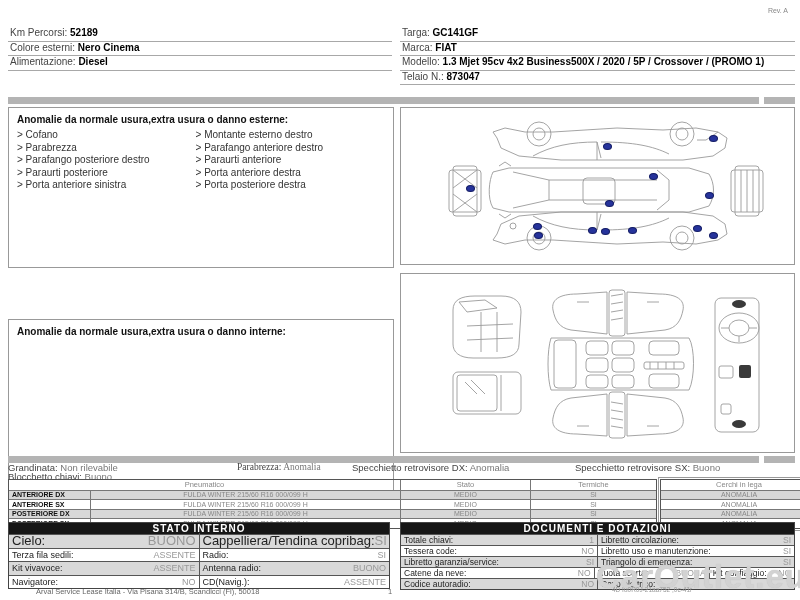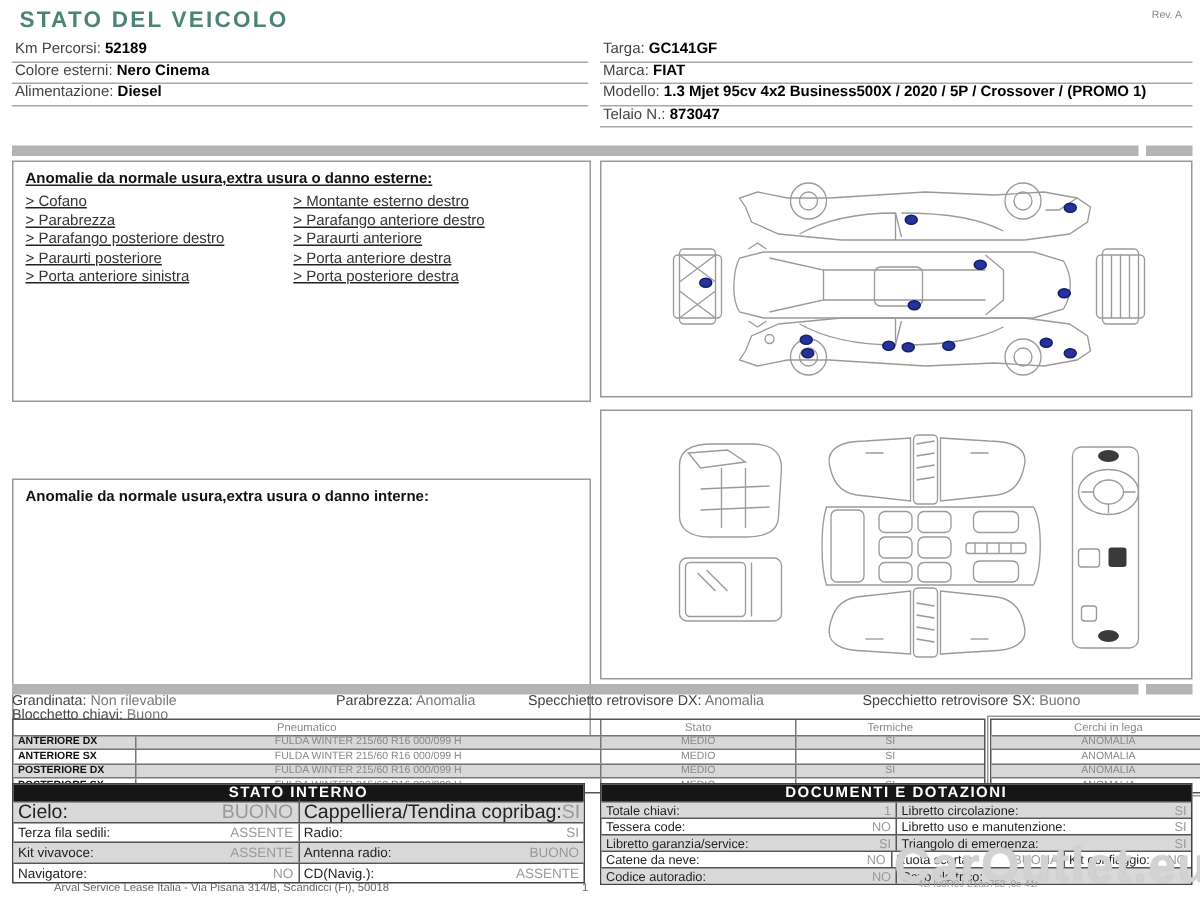--- a/index.html
+++ b/index.html
@@ -63,39 +63,38 @@
   .watermark{position:absolute;right:-6px;top:558px;font-size:33px;font-weight:bold;
              color:#d2d2d2;letter-spacing:1px;z-index:5;text-shadow:0 0 1px #bdbdbd;}
   .docid{position:absolute;left:612px;top:586px;font-size:6.5px;color:#9a9a9a;z-index:6;}
   svg path,svg rect,svg circle,svg ellipse,svg line,svg polyline{vector-effect:non-scaling-stroke;}
 </style>
 </head>
 <body>
 
 <div class="page">
 
-  <div class="title">STATO DEL VEICOLO</div>
   <div class="rev">Rev. A</div>
 
   <div class="fields fields-left" id="fields-left">
       <div class="fieldrow"><span class="lbl">Km Percorsi: </span><span class="val">52189</span></div>
       <div class="fieldrow"><span class="lbl">Colore esterni: </span><span class="val">Nero Cinema</span></div>
       <div class="fieldrow"><span class="lbl">Alimentazione: </span><span class="val">Diesel</span></div>
     </div>
   <div class="fields fields-right" id="fields-right">
       <div class="fieldrow"><span class="lbl">Targa: </span><span class="val">GC141GF</span></div>
       <div class="fieldrow"><span class="lbl">Marca: </span><span class="val">FIAT</span></div>
       <div class="fieldrow"><span class="lbl">Modello: </span><span class="val">1.3 Mjet 95cv 4x2 Business500X / 2020 / 5P / Crossover / (PROMO 1)</span></div>
       <div class="fieldrow"><span class="lbl">Telaio N.: </span><span class="val">873047</span></div>
     </div>
 
   <div class="graybar" style="left:8px;top:97px;width:751px;"></div>
   <div class="graybar" style="left:764px;top:97px;width:31px;"></div>
 
-  <div class="panel" style="left:8px;top:107px;width:386px;height:161px;text-decoration:underline;">
+  <div class="panel" style="left:8px;top:107px;width:386px;height:161px;">
     <div class="panel-title">Anomalie da normale usura,extra usura o danno esterne:</div>
     <div class="anlist">
       <ul class="c1" id="ext-col1">
           <li>&gt; Cofano</li>
           <li>&gt; Parabrezza</li>
           <li>&gt; Parafango posteriore destro</li>
           <li>&gt; Paraurti posteriore</li>
           <li>&gt; Porta anteriore sinistra</li>
         </ul>
       <ul class="c2" id="ext-col2">
@@ -231,21 +230,21 @@
         </g>
       </svg>
     </div>
   </div>
 
   <div class="graybar" style="left:8px;top:456px;width:751px;"></div>
   <div class="graybar" style="left:764px;top:456px;width:31px;"></div>
 
   <div id="summary1">
       <span class="sumline sumitem" style="left: 8px; top: 463px;"><span class="lbl">Grandinata: </span><span class="val">Non rilevabile</span></span>
-      <span class="sumline sumitem" style="left: 224px; top: 463px;"><span class="lbl">Parabrezza: </span><span class="val">Anomalia</span></span>
+      <span class="sumline sumitem" style="left: 237px; top: 463px; font-family: Liberation Serif, serif;"><span class="lbl">Parabrezza: </span><span class="val">Anomalia</span></span>
       <span class="sumline sumitem" style="left: 352px; top: 463px;"><span class="lbl">Specchietto retrovisore DX: </span><span class="val">Anomalia</span></span>
       <span class="sumline sumitem" style="left: 575px; top: 463px;"><span class="lbl">Specchietto retrovisore SX: </span><span class="val">Buono</span></span>
     </div>
   <div id="summary2">
       <span class="sumline sumitem" style="left: 8px; top: 472px;"><span class="lbl">Blocchetto chiavi: </span><span class="val">Buono</span></span>
     </div>
 
   <div class="tyre-main" id="tyre-main">
       <div class="trow head">
         <div class="tcell" style="width: 392px;">Pneumatico</div>

